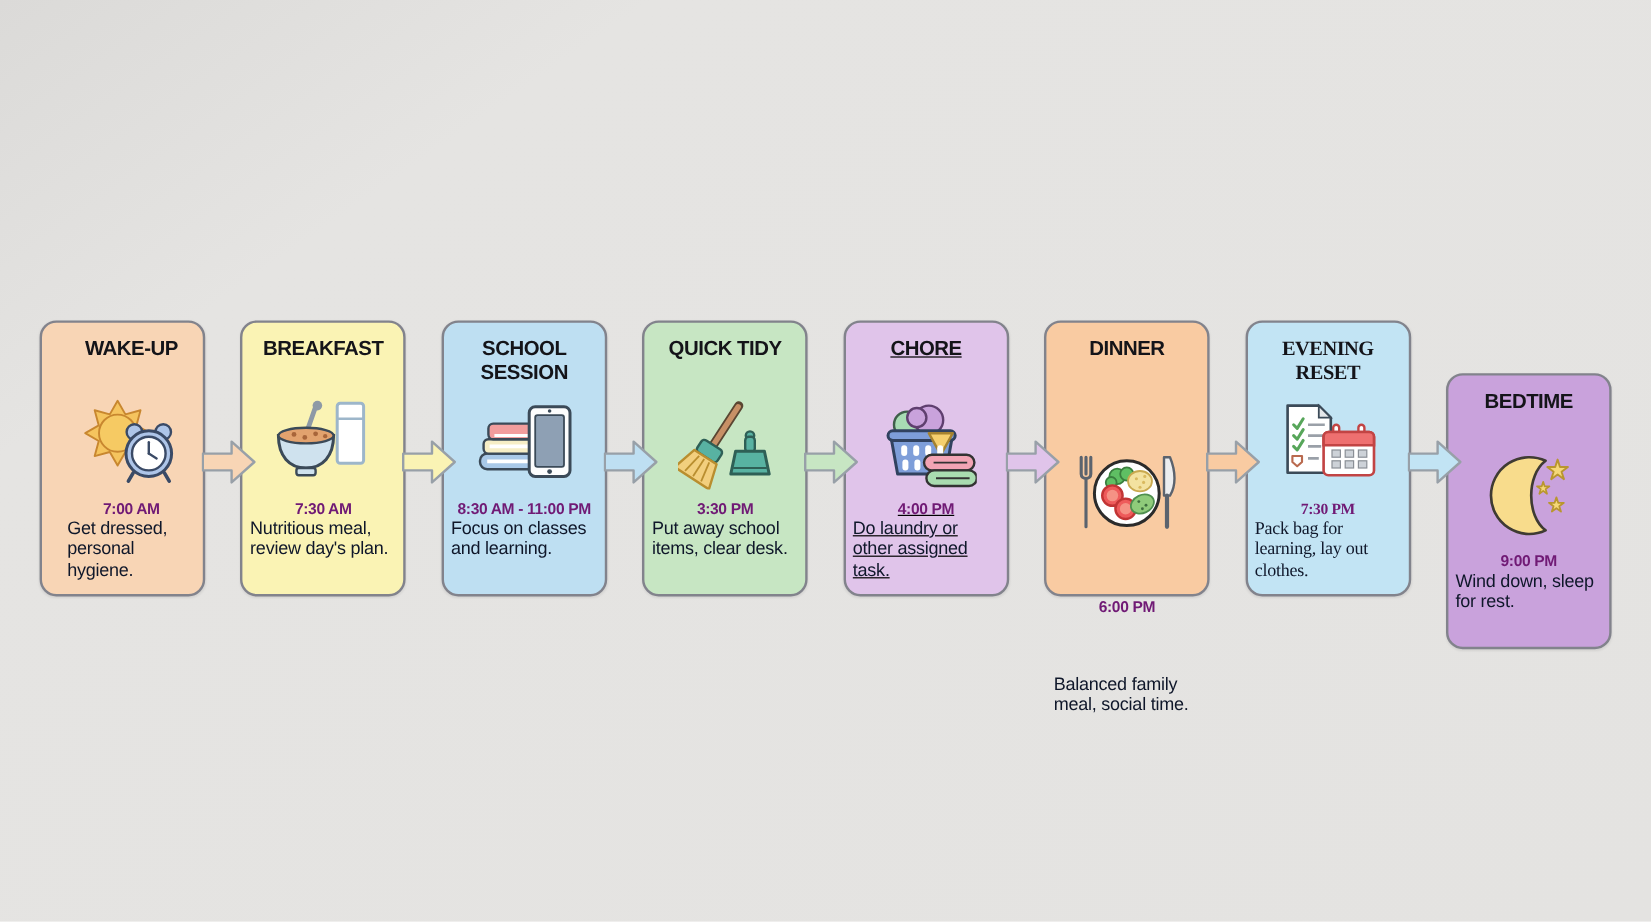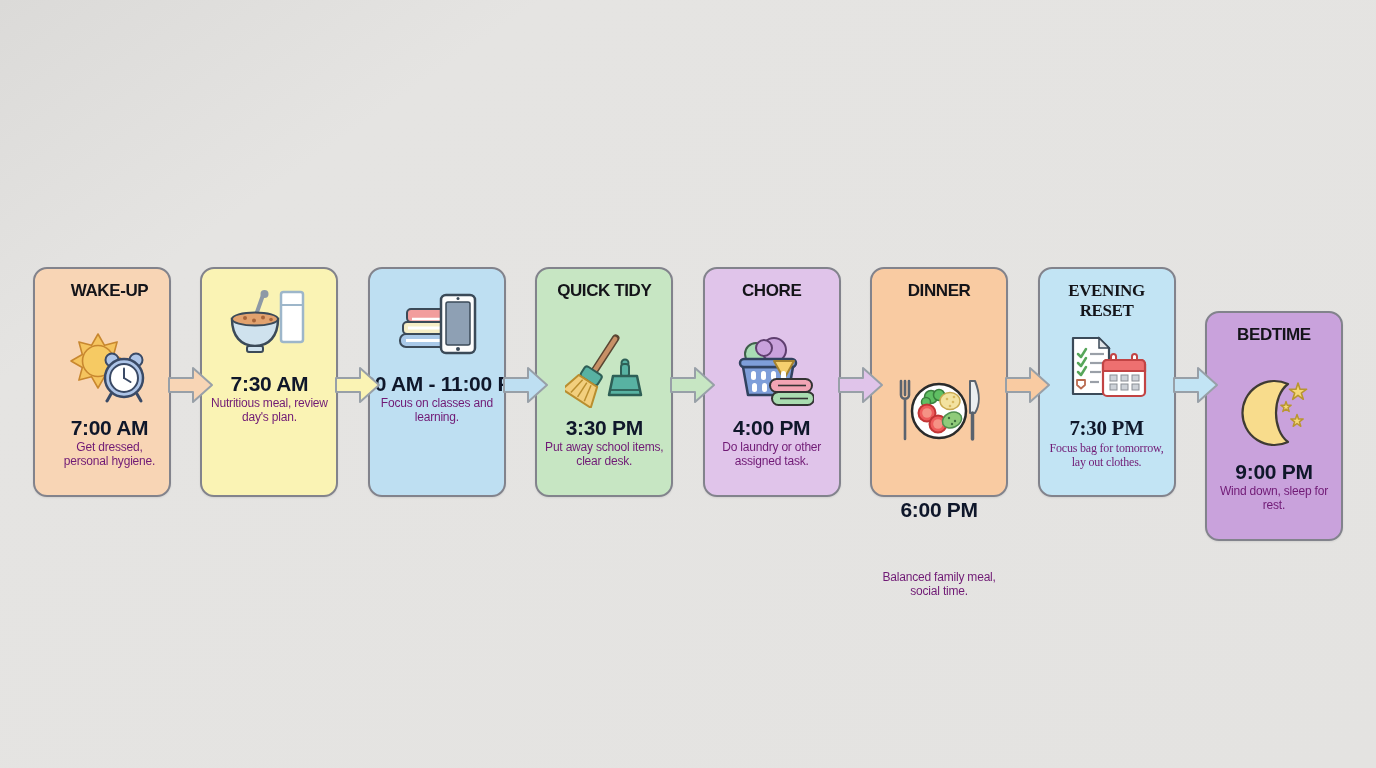--- a/index.html
+++ b/index.html
@@ -22,26 +22,26 @@
     box-shadow:0 1px 2px rgba(0,0,0,0.08);
   }
   .card-title {
     min-height:44px; max-width:118px;
     display:flex; align-items:flex-start; justify-content:center;
     text-align:center; font-weight:bold; font-size:17px; line-height:1.2;
     letter-spacing:-0.4px; color:#141419;
   }
   .card-icon { height:88px; display:flex; align-items:center; justify-content:center; }
   .card-time {
-    font-weight:bold; font-size:21px; letter-spacing:-0.3px;
-    color:#0f172a; margin-top:3px; white-space:nowrap;
+    font-weight:bold; font-size:13px; letter-spacing:-0.3px;
+    color:#701a75; margin-top:3px; white-space:nowrap;
   }
   .card-desc {
-    font-size:12px; line-height:1.16; letter-spacing:-0.2px;
-    text-align:center; color:#701a75; margin-top:1px; max-width:126px;
+    font-size:15px; line-height:1.16; letter-spacing:-0.2px;
+    color:#0f172a; margin-top:1px; max-width:126px;
   }
   .arrow {
     position:absolute; left:133px; top:95px; width:46px; height:42px; z-index:5;
   }
 </style>
 </head>
 <body>
 
 <div class="canvas">
   <div class="row">
@@ -65,20 +65,21 @@
       <div class="card-time">7:00 AM</div>
       <div class="card-desc">Get dressed, personal hygiene.</div>
       <div class="arrow">
         <svg viewBox="0 0 46 42" width="46" height="42">
           <polygon points="1,14 25,14 25,4 44,21 25,38 25,28 1,28" stroke="#98a0a8" stroke-width="2" stroke-linejoin="round" fill="#f8d5b5"></polygon>
         </svg>
       </div>
     </div>
 
     <div class="card" style="background-color: rgb(250, 243, 180);">
+      <div class="card-title">BREAKFAST</div>
       <div class="card-icon">
         <svg viewBox="0 0 80 74" width="80" height="74">
           <rect x="52" y="4" width="22" height="50" rx="2.5" fill="#ffffff" stroke="#9db6ca" stroke-width="2.5"></rect>
           <line x1="52" y1="17" x2="74" y2="17" stroke="#9db6ca" stroke-width="2"></line>
           <line x1="34" y1="7" x2="27" y2="27" stroke="#8d99a6" stroke-width="4" stroke-linecap="round"></line>
           <circle cx="35.5" cy="6" r="4" fill="#8d99a6"></circle>
           <path d="M3,31 C3,48 12,58 26,58 C40,58 49,48 49,31 Z" fill="#cfe2ee" stroke="#3b4a58" stroke-width="2.5"></path>
           <ellipse cx="26" cy="31" rx="23" ry="6.5" fill="#e2a26e" stroke="#3b4a58" stroke-width="2"></ellipse>
           <circle cx="16" cy="30" r="2" fill="#a8653a"></circle>
           <circle cx="25" cy="32.5" r="2" fill="#a8653a"></circle>
@@ -90,20 +91,21 @@
       <div class="card-time">7:30 AM</div>
       <div class="card-desc">Nutritious meal, review day's plan.</div>
       <div class="arrow">
         <svg viewBox="0 0 46 42" width="46" height="42">
           <polygon points="1,14 25,14 25,4 44,21 25,38 25,28 1,28" stroke="#98a0a8" stroke-width="2" stroke-linejoin="round" fill="#faf3b4"></polygon>
         </svg>
       </div>
     </div>
 
     <div class="card" style="background-color: rgb(190, 223, 242);">
+      <div class="card-title">SCHOOL SESSION</div>
       <div class="card-icon">
         <svg viewBox="0 0 80 72" width="80" height="72">
           <rect x="3" y="45" width="46" height="13" rx="6" fill="#a9c9e8" stroke="#3b4a58" stroke-width="2"></rect>
           <line x1="9" y1="51.5" x2="43" y2="51.5" stroke="#ffffff" stroke-width="3"></line>
           <rect x="6" y="33" width="44" height="12" rx="4" fill="#f6eec6" stroke="#3b4a58" stroke-width="2"></rect>
           <line x1="11" y1="39" x2="45" y2="39" stroke="#ffffff" stroke-width="3"></line>
           <rect x="10" y="20" width="40" height="13" rx="4" fill="#f29d9d" stroke="#3b4a58" stroke-width="2"></rect>
           <line x1="15" y1="30" x2="45" y2="30" stroke="#ffffff" stroke-width="2.5"></line>
           <rect x="44" y="6" width="34" height="58" rx="5" fill="#fdfdfd" stroke="#3b4a58" stroke-width="2.5"></rect>
           <rect x="49" y="13" width="24" height="43" rx="2" fill="#8ea0b4" stroke="#3b4a58" stroke-width="1.5"></rect>
@@ -141,21 +143,21 @@
       </div>
       <div class="card-time">3:30 PM</div>
       <div class="card-desc">Put away school items, clear desk.</div>
       <div class="arrow">
         <svg viewBox="0 0 46 42" width="46" height="42">
           <polygon points="1,14 25,14 25,4 44,21 25,38 25,28 1,28" stroke="#98a0a8" stroke-width="2" stroke-linejoin="round" fill="#c7e6c3"></polygon>
         </svg>
       </div>
     </div>
 
-    <div class="card" style="background-color: rgb(224, 196, 234);">
+    <div class="card" style="background-color: rgb(224, 196, 234); text-decoration: underline;">
       <div class="card-title">CHORE</div>
       <div class="card-icon">
         <svg viewBox="0 0 84 76" width="84" height="76">
           <circle cx="26" cy="23" r="11" fill="#a8dcb4" stroke="#3f5f4a" stroke-width="2"></circle>
           <circle cx="44" cy="19" r="12" fill="#c9a2dc" stroke="#5f3f6f" stroke-width="2"></circle>
           <circle cx="34" cy="17" r="8" fill="#c9a2dc" stroke="#5f3f6f" stroke-width="2"></circle>
           <polygon points="13,36 63,36 58,64 18,64" fill="#7e9ed9" stroke="#31425f" stroke-width="2.5" stroke-linejoin="round"></polygon>
           <rect x="10" y="28" width="56" height="8" rx="4" fill="#7e9ed9" stroke="#31425f" stroke-width="2.5"></rect>
           <polygon points="44,30 64,30 54,48" fill="#f5cf6e" stroke="#a5822f" stroke-width="2" stroke-linejoin="round"></polygon>
           <rect x="21" y="40" width="5" height="9" rx="2.5" fill="#ffffff"></rect>
@@ -235,21 +237,21 @@
           <path d="M38,32 a4,4 0 0 1 4,-4 h34 a4,4 0 0 1 4,4 v7 h-42 Z" fill="#ee7070" stroke="#c24444" stroke-width="2.2"></path>
           <rect x="45" y="43" width="7" height="6" fill="#cdd2d8" stroke="#8a8f96" stroke-width="1"></rect>
           <rect x="56" y="43" width="7" height="6" fill="#cdd2d8" stroke="#8a8f96" stroke-width="1"></rect>
           <rect x="67" y="43" width="7" height="6" fill="#cdd2d8" stroke="#8a8f96" stroke-width="1"></rect>
           <rect x="45" y="52" width="7" height="6" fill="#cdd2d8" stroke="#8a8f96" stroke-width="1"></rect>
           <rect x="56" y="52" width="7" height="6" fill="#cdd2d8" stroke="#8a8f96" stroke-width="1"></rect>
           <rect x="67" y="52" width="7" height="6" fill="#cdd2d8" stroke="#8a8f96" stroke-width="1"></rect>
         </svg>
       </div>
       <div class="card-time">7:30 PM</div>
-      <div class="card-desc">Focus bag for tomorrow, lay out clothes.</div>
+      <div class="card-desc">Pack bag for learning, lay out clothes.</div>
       <div class="arrow">
         <svg viewBox="0 0 46 42" width="46" height="42">
           <polygon points="1,14 25,14 25,4 44,21 25,38 25,28 1,28" stroke="#98a0a8" stroke-width="2" stroke-linejoin="round" fill="#c2e4f4"></polygon>
         </svg>
       </div>
     </div>
 
     <div class="card" style="background-color: rgb(201, 162, 220); margin-top: 44px;">
       <div class="card-title">BEDTIME</div>
       <div class="card-icon">

